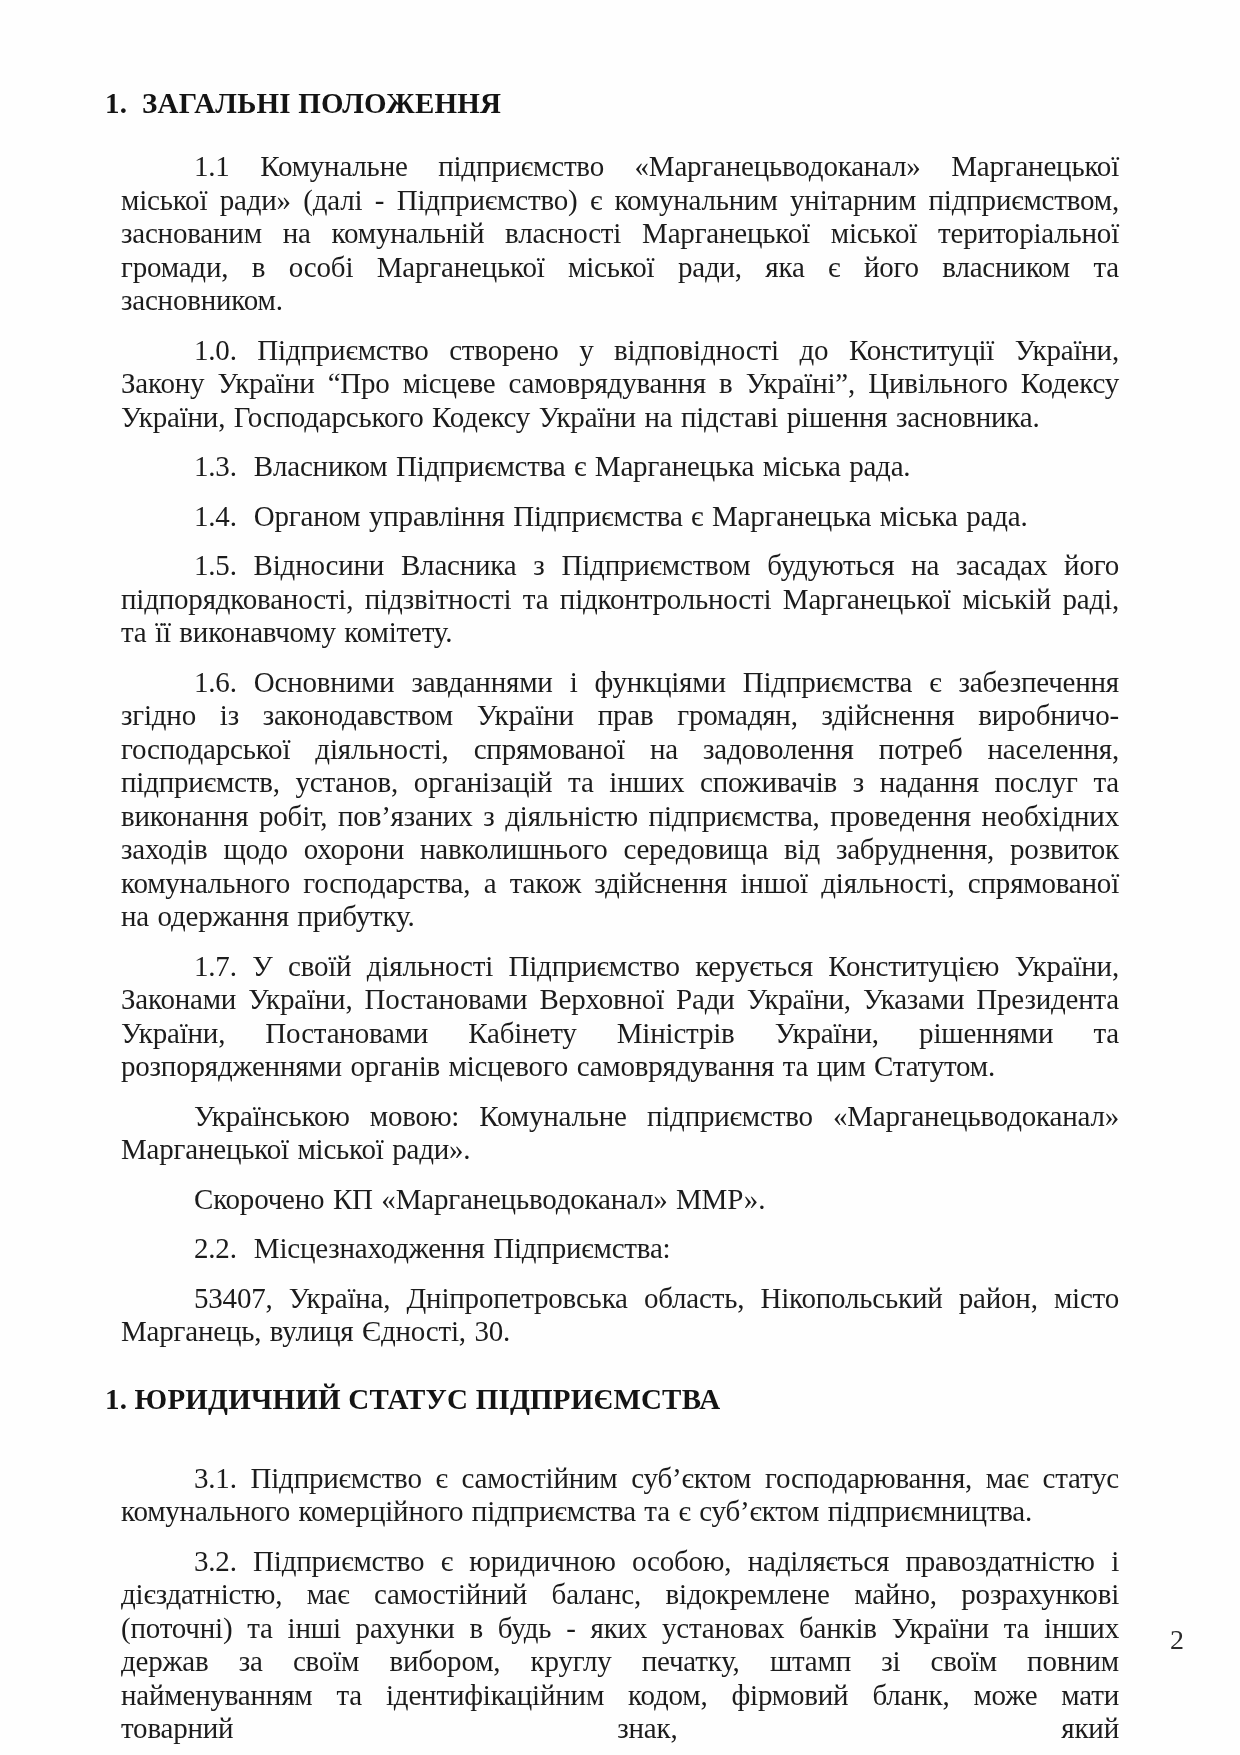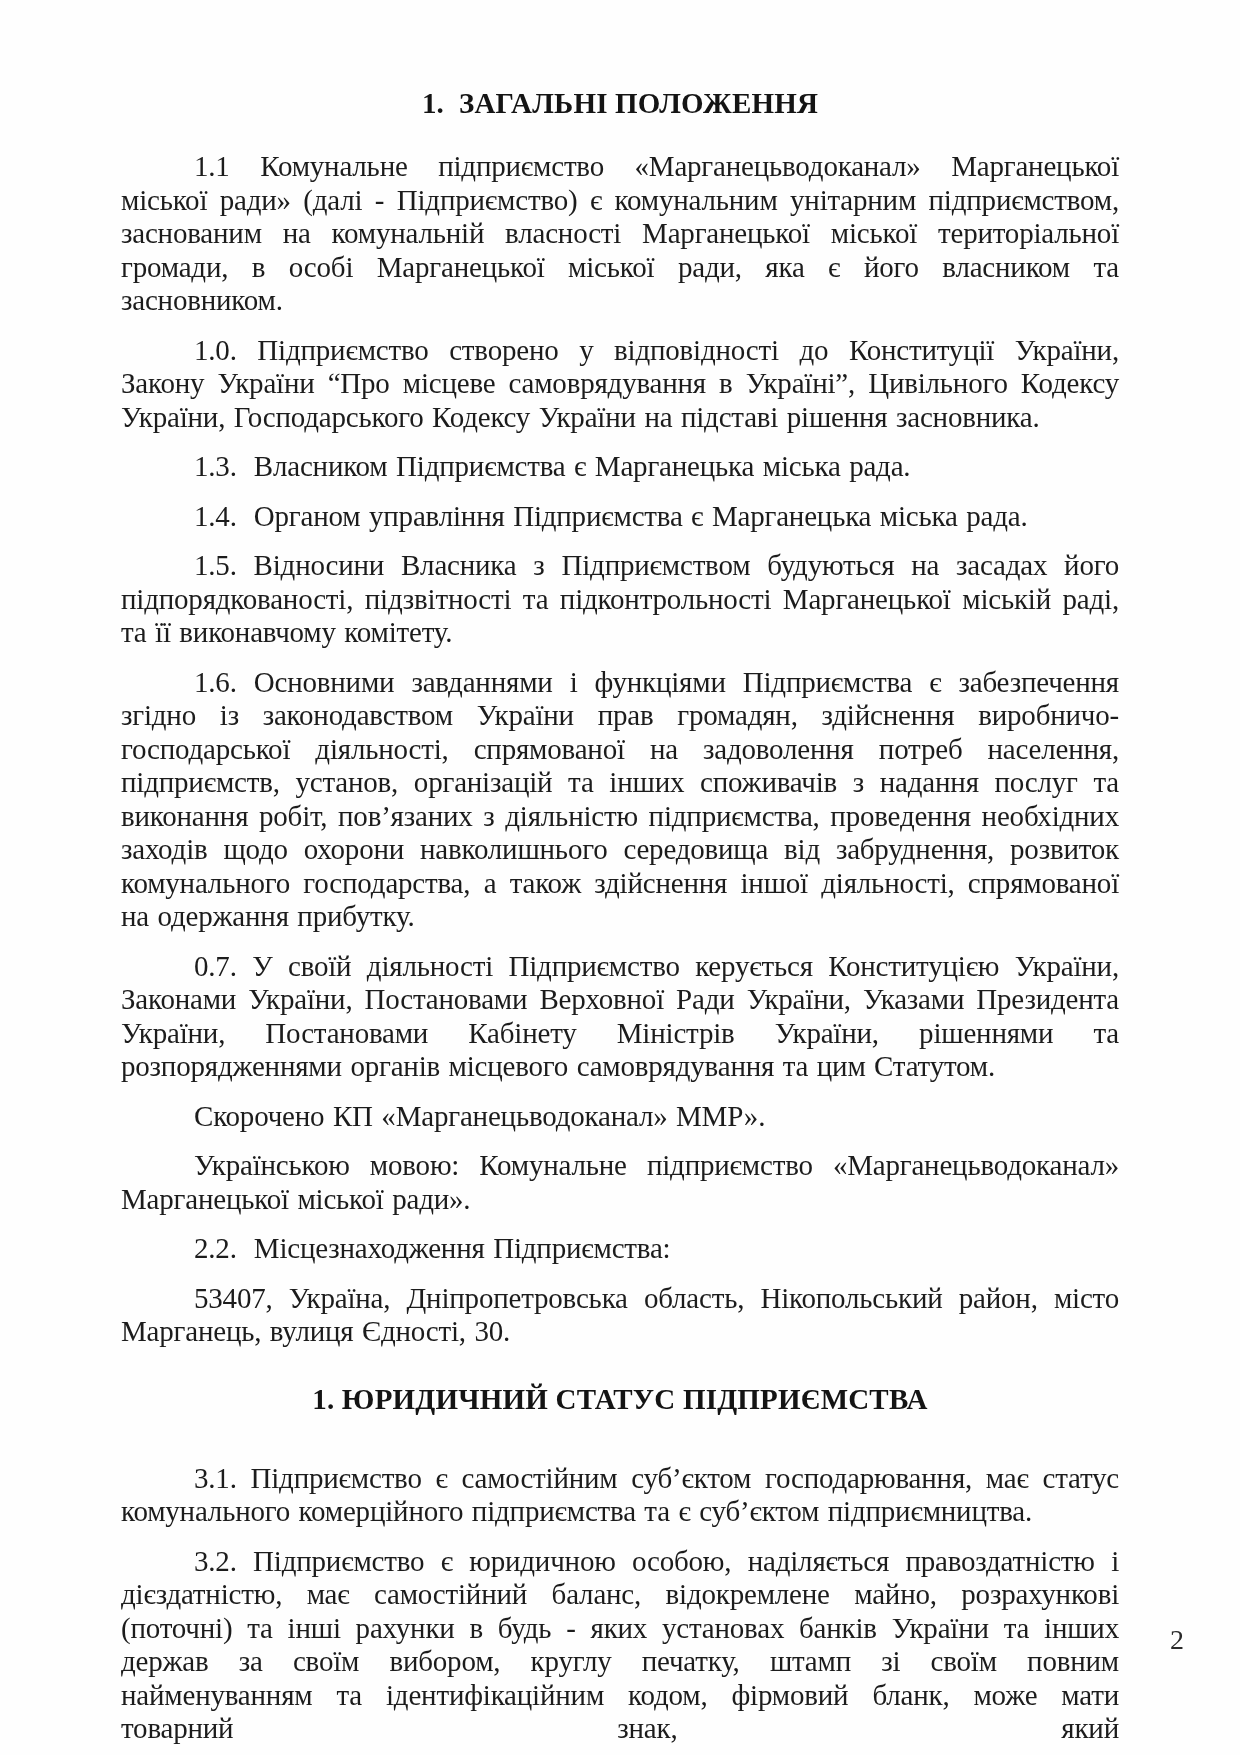--- a/index.html
+++ b/index.html
@@ -13,21 +13,21 @@
     padding: 86px 105px 0 105px;
     overflow: hidden;
     font-family: "Liberation Serif", "DejaVu Serif", serif;
     color: #1c1c1c;
   }
   .heading {
     margin: 0;
     font-size: 29px;
     font-weight: 700;
     line-height: 34px;
-    text-align: center;
+    text-align: left;
     color: #141414;
     letter-spacing: 0.2px;
   }
   .h1 { margin-bottom: 30px; }
   .h2 { margin-top: 31px; margin-bottom: 40px; }
   .h3 { margin-top: 33px; margin-bottom: 46px; }
   .para {
     margin: 16px;
     font-size: 29px;
     line-height: 33.5px;
@@ -54,25 +54,25 @@
 <div class="page">
 
   <h1 class="heading h1">1.&nbsp; ЗАГАЛЬНІ ПОЛОЖЕННЯ</h1>
 
   <p class="para">1.1 Комунальне підприємство «Марганецьводоканал» Марганецької міської ради» (далі - Підприємство) є комунальним унітарним підприємством, заснованим на комунальній власності Марганецької міської територіальної громади, в особі Марганецької міської ради, яка є його власником та засновником.</p>
   <p class="para">1.0. Підприємство створено у відповідності до Конституції України, Закону України “Про місцеве самоврядування в Україні”, Цивільного Кодексу України, Господарського Кодексу України на підставі рішення засновника.</p>
   <p class="para">1.3.&nbsp; Власником Підприємства є Марганецька міська рада.</p>
   <p class="para">1.4.&nbsp; Органом управління Підприємства є Марганецька міська рада.</p>
   <p class="para">1.5. Відносини Власника з Підприємством будуються на засадах його підпорядкованості, підзвітності та підконтрольності Марганецької міській раді, та її виконавчому комітету.</p>
   <p class="para">1.6. Основними завданнями і функціями Підприємства є забезпечення згідно із законодавством України прав громадян, здійснення виробничо-господарської діяльності, спрямованої на задоволення потреб населення, підприємств, установ, організацій та інших споживачів з надання послуг та виконання робіт, пов’язаних з діяльністю підприємства, проведення необхідних заходів щодо охорони навколишнього середовища від забруднення, розвиток комунального господарства, а також здійснення іншої діяльності, спрямованої на одержання прибутку.</p>
-  <p class="para">0.7. У своїй діяльності Підприємство керується Конституцією України, Законами України, Постановами Верховної Ради України, Указами Президента України, Постановами Кабінету Міністрів України, рішеннями та розпорядженнями органів місцевого самоврядування та цим Статутом.</p>
+  <p class="para">1.7. У своїй діяльності Підприємство керується Конституцією України, Законами України, Постановами Верховної Ради України, Указами Президента України, Постановами Кабінету Міністрів України, рішеннями та розпорядженнями органів місцевого самоврядування та цим Статутом.</p>
 
 
+  <p class="para">Українською мовою: Комунальне підприємство «Марганецьводоканал» Марганецької міської ради».</p>
   <p class="para">Скорочено КП «Марганецьводоканал» ММР».</p>
-  <p class="para">Українською мовою: Комунальне підприємство «Марганецьводоканал» Марганецької міської ради».</p>
   <p class="para">2.2.&nbsp; Місцезнаходження Підприємства:</p>
   <p class="para">53407, Україна, Дніпропетровська область, Нікопольський район, місто Марганець, вулиця Єдності, 30.</p>
 
   <h2 class="heading h3">1. ЮРИДИЧНИЙ СТАТУС ПІДПРИЄМСТВА</h2>
 
   <p class="para">3.1. Підприємство є самостійним суб’єктом господарювання, має статус комунального комерційного підприємства та є суб’єктом підприємництва.</p>
   <p class="para cont">3.2. Підприємство є юридичною особою, наділяється правоздатністю і дієздатністю, має самостійний баланс, відокремлене майно, розрахункові (поточні) та інші рахунки в будь - яких установах банків України та інших держав за своїм вибором, круглу печатку, штамп зі своїм повним найменуванням та ідентифікаційним кодом, фірмовий бланк, може мати товарний знак, який</p>
 
   <div class="page-number">2</div>
 

